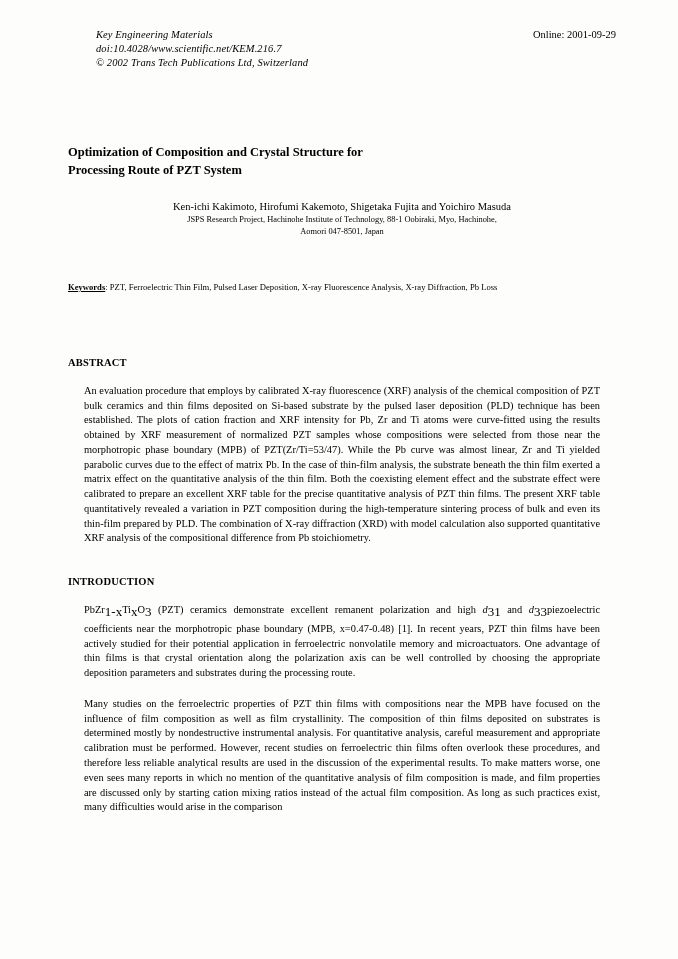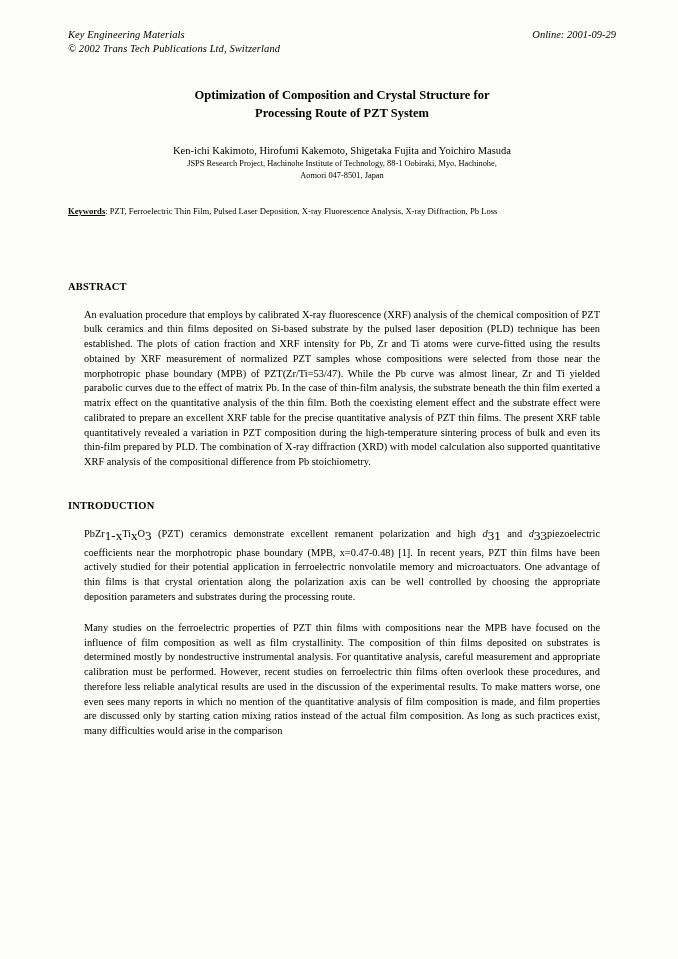--- a/index.html
+++ b/index.html
@@ -32,50 +32,50 @@
   .header-row {
     display: flex;
     justify-content: space-between;
     align-items: flex-start;
   }
   .journal-block {
     font-style: italic;
     font-size: 10.5px;
     line-height: 1.35;
     letter-spacing: 0.1px;
+    margin-left: 28px;
   }
   .journal-block div { white-space: nowrap; }
   .online-date {
-    font-style: italic;
     font-size: 10.5px;
     padding-top: 1px;
     white-space: nowrap;
   }
   
   .title {
-    margin-top: 30px;
-    text-align: center;
+    margin-top: 72px;
+    text-align: left;
     font-weight: bold;
     font-size: 12.5px;
     line-height: 1.45;
   }
   .authors {
     margin-top: 22px;
     text-align: center;
     font-size: 10.5px;
   }
   .affiliation {
     margin-top: 2px;
     text-align: center;
     font-size: 8.4px;
     line-height: 1.5;
   }
   
   .keywords {
-    margin-top: 22px;
+    margin-top: 42px;
     font-size: 8.6px;
     line-height: 1.6;
     width: 530px;
   }
   .kw-label {
     font-weight: bold;
     text-decoration: underline;
   }
   
   .section-title {
@@ -100,20 +100,21 @@
 </style>
 </head>
 <body>
 
 <div class="page">
   <div class="content">
 
     <div class="header-row">
       <div class="journal-block">
         <div>Key Engineering Materials</div>
+        <div>doi:10.4028/www.scientific.net/KEM.216.7</div>
         <div>© 2002 Trans Tech Publications Ltd, Switzerland</div>
       </div>
       <div class="online-date">Online: 2001-09-29</div>
     </div>
 
     <div class="title">
       <div>Optimization of Composition and Crystal Structure for</div>
       <div>Processing Route of PZT System</div>
     </div>
 

